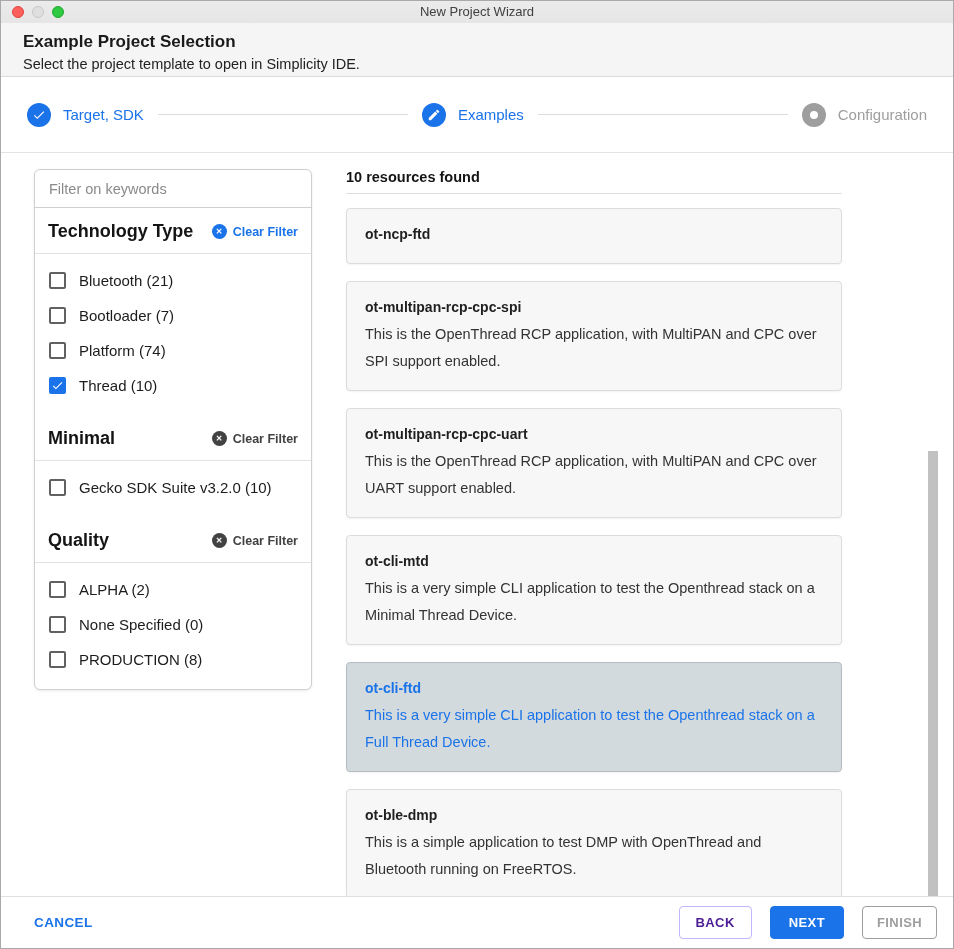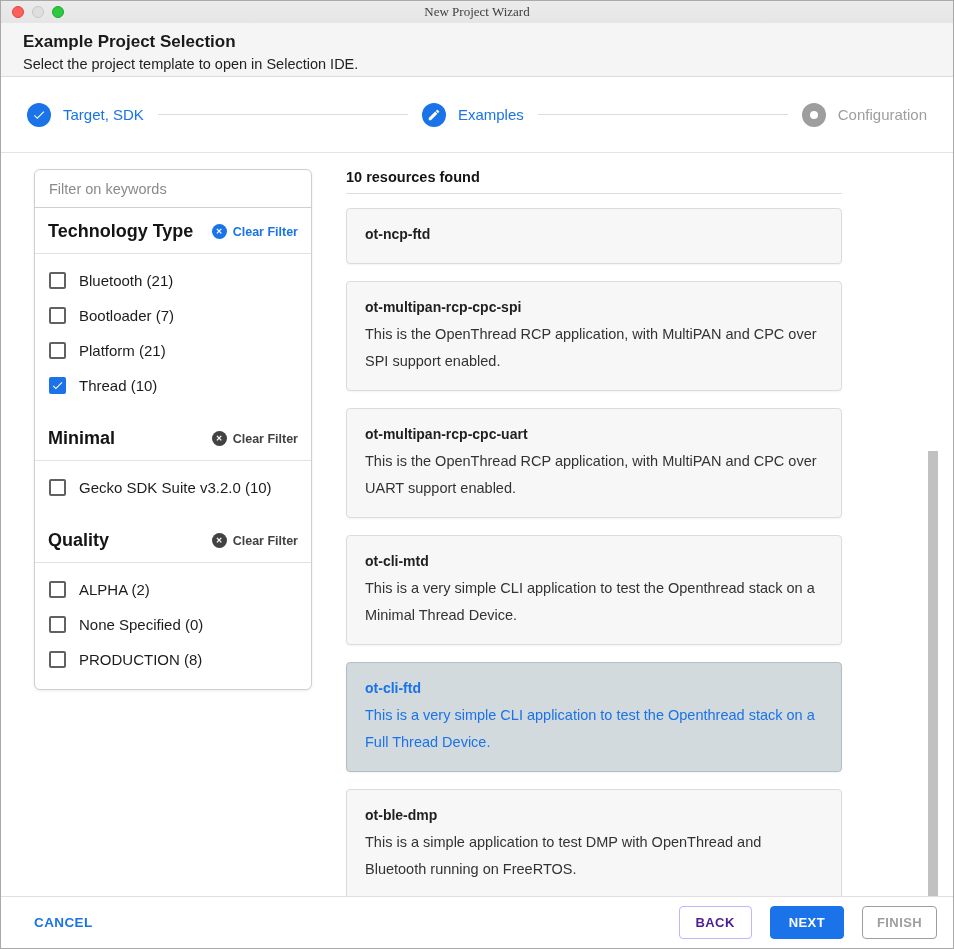--- a/index.html
+++ b/index.html
@@ -4,21 +4,21 @@
 <style>
   * { margin:0; padding:0; box-sizing:border-box; }
   html,body { width:954px; height:949px; font-family:"Liberation Sans", sans-serif; }
   #window {
     position:relative; width:954px; height:949px; background:#ffffff;
     border:1px solid #a9a9a9; overflow:hidden;
   }
   
   #titlebar {
     position:absolute; top:0; left:0; right:0; height:36px;
-    background:linear-gradient(#ebebeb,#e2e2e2); border-bottom:1px solid #c6c6c6;font-family:Liberation Serif, serif;
+    background:linear-gradient(#ebebeb,#e2e2e2); border-bottom:1px solid #c6c6c6;
   }
   .traffic { position:absolute; top:5px; width:12px; height:12px; border-radius:50%; }
   #tl-close { left:11px; background:#fc605c; border:1px solid #e1443f; }
   #tl-min   { left:31px; background:#dfdfdf; border:1px solid #c8c8c8; }
   #tl-zoom  { left:51px; background:#2dc93f; border:1px solid #23a733; }
   #win-title {
     position:absolute; top:0; left:0; right:0; height:22px; line-height:22px;
     text-align:center; font-size:13px; color:#404040;
   }
   
@@ -127,21 +127,21 @@
 
   <div id="titlebar">
     <span class="traffic" id="tl-close"></span>
     <span class="traffic" id="tl-min"></span>
     <span class="traffic" id="tl-zoom"></span>
     <div id="win-title">New Project Wizard</div>
   </div>
 
   <div id="header">
     <h1>Example Project Selection</h1>
-    <p>Select the project template to open in Selection IDE.</p>
+    <p>Select the project template to open in Simplicity IDE.</p>
   </div>
 
   <div id="stepper">
     <div class="step">
       <span class="step-circle blue">
         <svg viewBox="0 0 24 24">
             <path d="M9 16.2 4.8 12l-1.4 1.4L9 19 21 7l-1.4-1.4L9 16.2z"></path>
           </svg>
       </span>
       <span class="step-label blue">Target, SDK</span>
@@ -181,21 +181,21 @@
               <div class="foption">
                 <span class="cbox"></span>
                 <span class="foption-label">Bluetooth (21)</span>
               </div>
               <div class="foption">
                 <span class="cbox"></span>
                 <span class="foption-label">Bootloader (7)</span>
               </div>
               <div class="foption">
                 <span class="cbox"></span>
-                <span class="foption-label">Platform (21)</span>
+                <span class="foption-label">Platform (74)</span>
               </div>
               <div class="foption">
                 <span class="cbox checked">
                   <svg viewBox="0 0 24 24">
                     <path d="M9 16.2 4.8 12l-1.4 1.4L9 19 21 7l-1.4-1.4L9 16.2z"></path>
                   </svg>
                 </span>
                 <span class="foption-label">Thread (10)</span>
               </div>
             </div>

